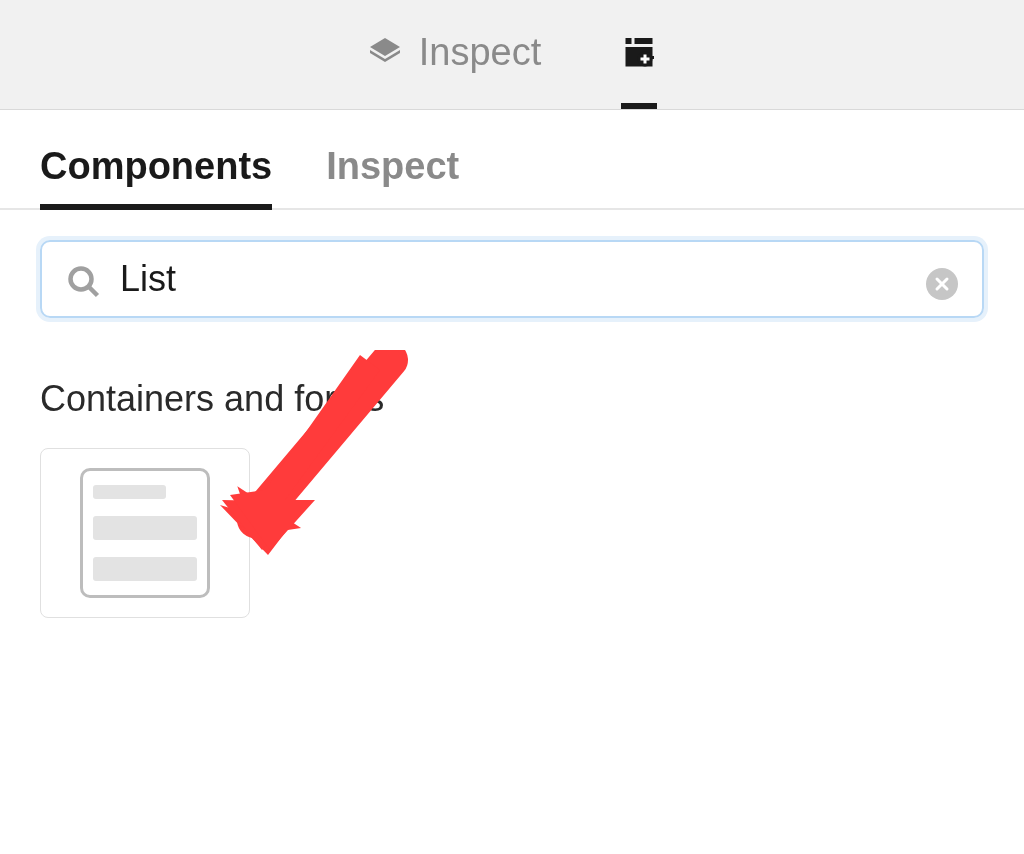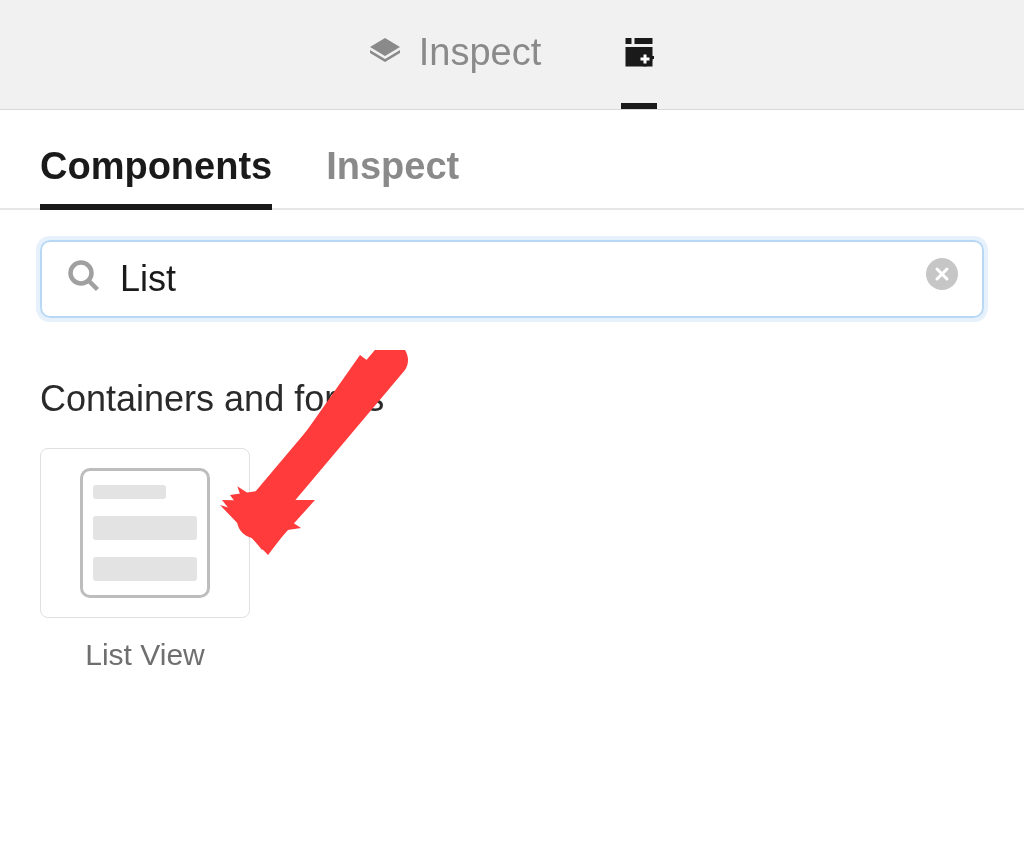--- a/index.html
+++ b/index.html
@@ -73,21 +73,21 @@
       right: 0;
       bottom: -2px;
       height: 6px;
       background: #1a1a1a;
     }
     .search-area {
       padding: 30px 40px 0 40px;
     }
     .search-wrap {
       display: flex;
-      align-items: flex-start;
+      align-items: flex-end;
       border: 2px solid #b8d8f5;
       border-radius: 10px;
       padding: 16px 24px;
       box-shadow: 0 0 0 4px #e6f1fb;
       gap: 18px;
     }
     .search-wrap svg.search-ic {
       width: 36px;
       height: 36px;
       flex-shrink: 0;
@@ -224,21 +224,20 @@
   <div class="section-title">Containers and forms</div>
 
   <div class="component-card">
     <div class="thumb">
       <div class="list-icon">
         <div class="list-row small"></div>
         <div class="list-row"></div>
         <div class="list-row"></div>
       </div>
     </div>
-    <div class="component-label">List View</div>
   </div>
 
 </div>
 
 <svg class="arrow-annotation" width="240" height="240" viewBox="0 0 240 240">
   <defs>
     <marker id="ah" markerWidth="12" markerHeight="12" refX="4" refY="6" orient="auto">
       <path d="M0,0 L12,6 L0,12 Z" fill="#ff3b3b"></path>
     </marker>
   </defs>

